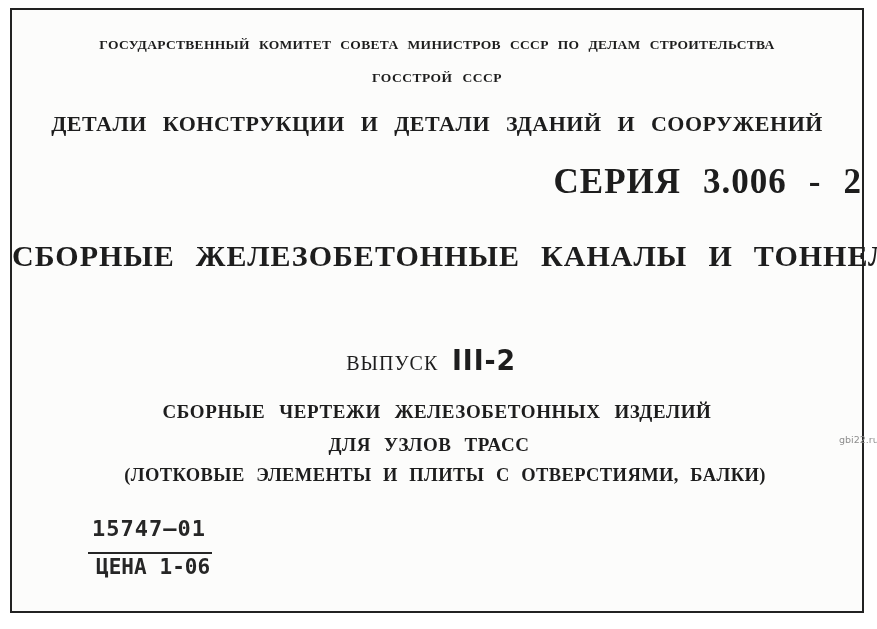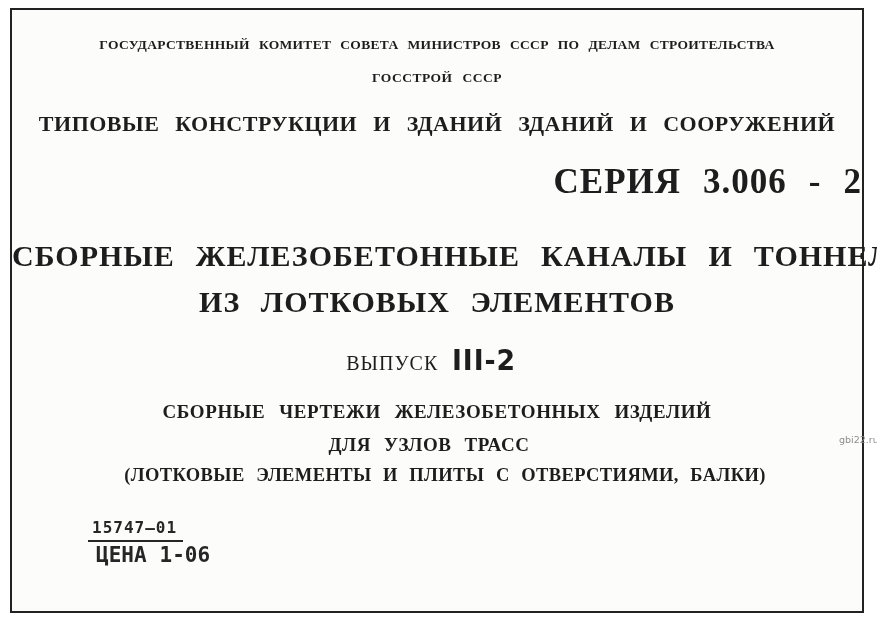--- a/index.html
+++ b/index.html
@@ -31,47 +31,46 @@
   }
   .sub1{top:392px;font-size:19px;word-spacing:0.45em;letter-spacing:0.6px;}
   .sub2{top:425px;font-size:19px;word-spacing:0.40em;letter-spacing:0.6px;transform:translateX(-8px);}
   .sub3{top:456px;font-size:18.5px;word-spacing:0.35em;letter-spacing:0.4px;transform:translateX(8px);}
   .stamp{
     position:absolute;left:76px;top:508px;
     font-family:"DejaVu Sans Mono","Liberation Mono",monospace;
     font-weight:bold;color:#262626;
   }
   .stamp-code{
-    display:inline-block;font-size:16px;line-height:1;letter-spacing:1px;
-    padding:0 6px 4px 4px;border-bottom:2px solid #262626;white-space:nowrap;
+    display:inline-block;font-size:22px;line-height:1;letter-spacing:1px;
+    padding:0 6px 12px 4px;border-bottom:2px solid #262626;white-space:nowrap;
   }
   .stamp-price{margin-top:3px;padding-left:8px;font-size:21px;line-height:1;white-space:nowrap;}
   .stamp-price .price-value{margin-left:13px;}
   .watermark{
     position:absolute;left:839px;top:435px;
     font-family:"DejaVu Sans","Liberation Sans",sans-serif;
     font-size:9.5px;color:#8e8e8e;line-height:1;z-index:3;
   }
 </style>
 </head>
 <body>
 
 <div class="sheet">
 
   <div class="line org1">ГОСУДАРСТВЕННЫЙ КОМИТЕТ СОВЕТА МИНИСТРОВ СССР ПО ДЕЛАМ СТРОИТЕЛЬСТВА</div>
 
   <div class="line org2">ГОССТРОЙ СССР</div>
 
-  <div class="line collection">ТИПОВЫЕ КОНСТРУКЦИИ И ЗДАНИЙ ЗДАНИЙ И СООРУЖЕНИЙ</div>
+  <div class="line collection">ДЕТАЛИ КОНСТРУКЦИИ И ДЕТАЛИ ЗДАНИЙ И СООРУЖЕНИЙ</div>
 
   <div class="line series">СЕРИЯ 3.006 - 2</div>
 
   <div class="line title1">СБОРНЫЕ ЖЕЛЕЗОБЕТОННЫЕ КАНАЛЫ И ТОННЕЛИ</div>
 
-  <div class="line title2">ИЗ ЛОТКОВЫХ ЭЛЕМЕНТОВ</div>
 
   <div class="line issue">
     <span class="issue-label">ВЫПУСК</span><span class="issue-number">III-2</span>
   </div>
 
   <div class="line sub1">СБОРНЫЕ ЧЕРТЕЖИ ЖЕЛЕЗОБЕТОННЫХ ИЗДЕЛИЙ</div>
 
   <div class="line sub3">(ЛОТКОВЫЕ ЭЛЕМЕНТЫ И ПЛИТЫ С ОТВЕРСТИЯМИ, БАЛКИ)</div>
 
   <div class="line sub2">ДЛЯ УЗЛОВ ТРАСС</div>

